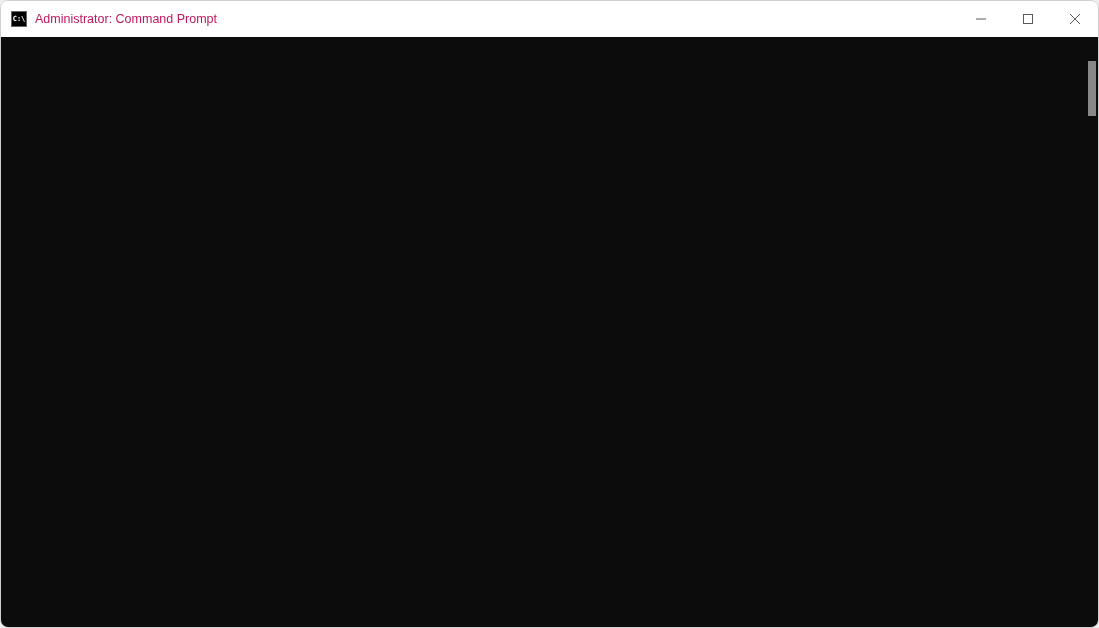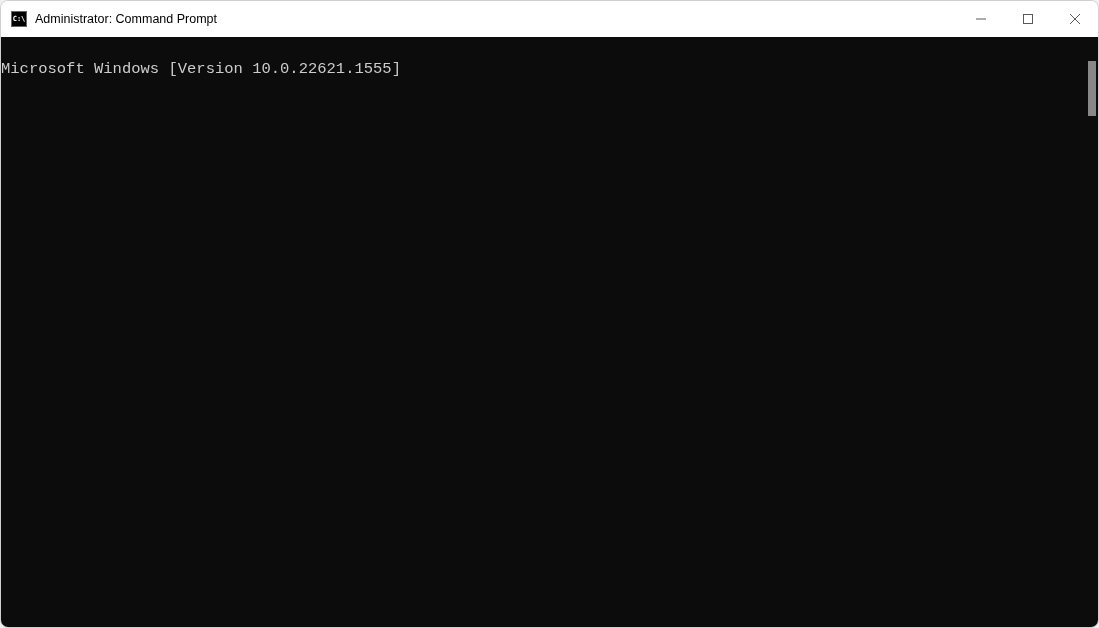--- a/index.html
+++ b/index.html
@@ -46,21 +46,21 @@
     }
     .title-icon-inner {
       color: #ffffff;
       font-size: 7px;
       font-family: monospace;
       font-weight: bold;
       line-height: 1;
     }
     .title-text {
       font-size: 12.5px;
-      color: #000000;
+      color: #be185d;
       flex: 1;
     }
     .window-controls {
       display: flex;
       height: 100%;
     }
     .win-btn {
       width: 47px;
       height: 100%;
       display: flex;
@@ -126,18 +126,17 @@
         <svg viewBox="0 0 10 10">
             <line x1="0" y1="0" x2="10" y2="10" stroke="currentColor" stroke-width="1"></line>
             <line x1="10" y1="0" x2="0" y2="10" stroke="currentColor" stroke-width="1"></line>
           </svg>
       </button>
     </div>
   </div>
 
   <div class="terminal-area">
     <div class="terminal-content">
-<span class="terminal-line">Microsoft Windows [Version 10.0.22621.1555]</span>
 <span class="terminal-line"></span>
     </div>
     <div class="scrollbar"></div>
   </div>
 </div>
 
 </body></html>

